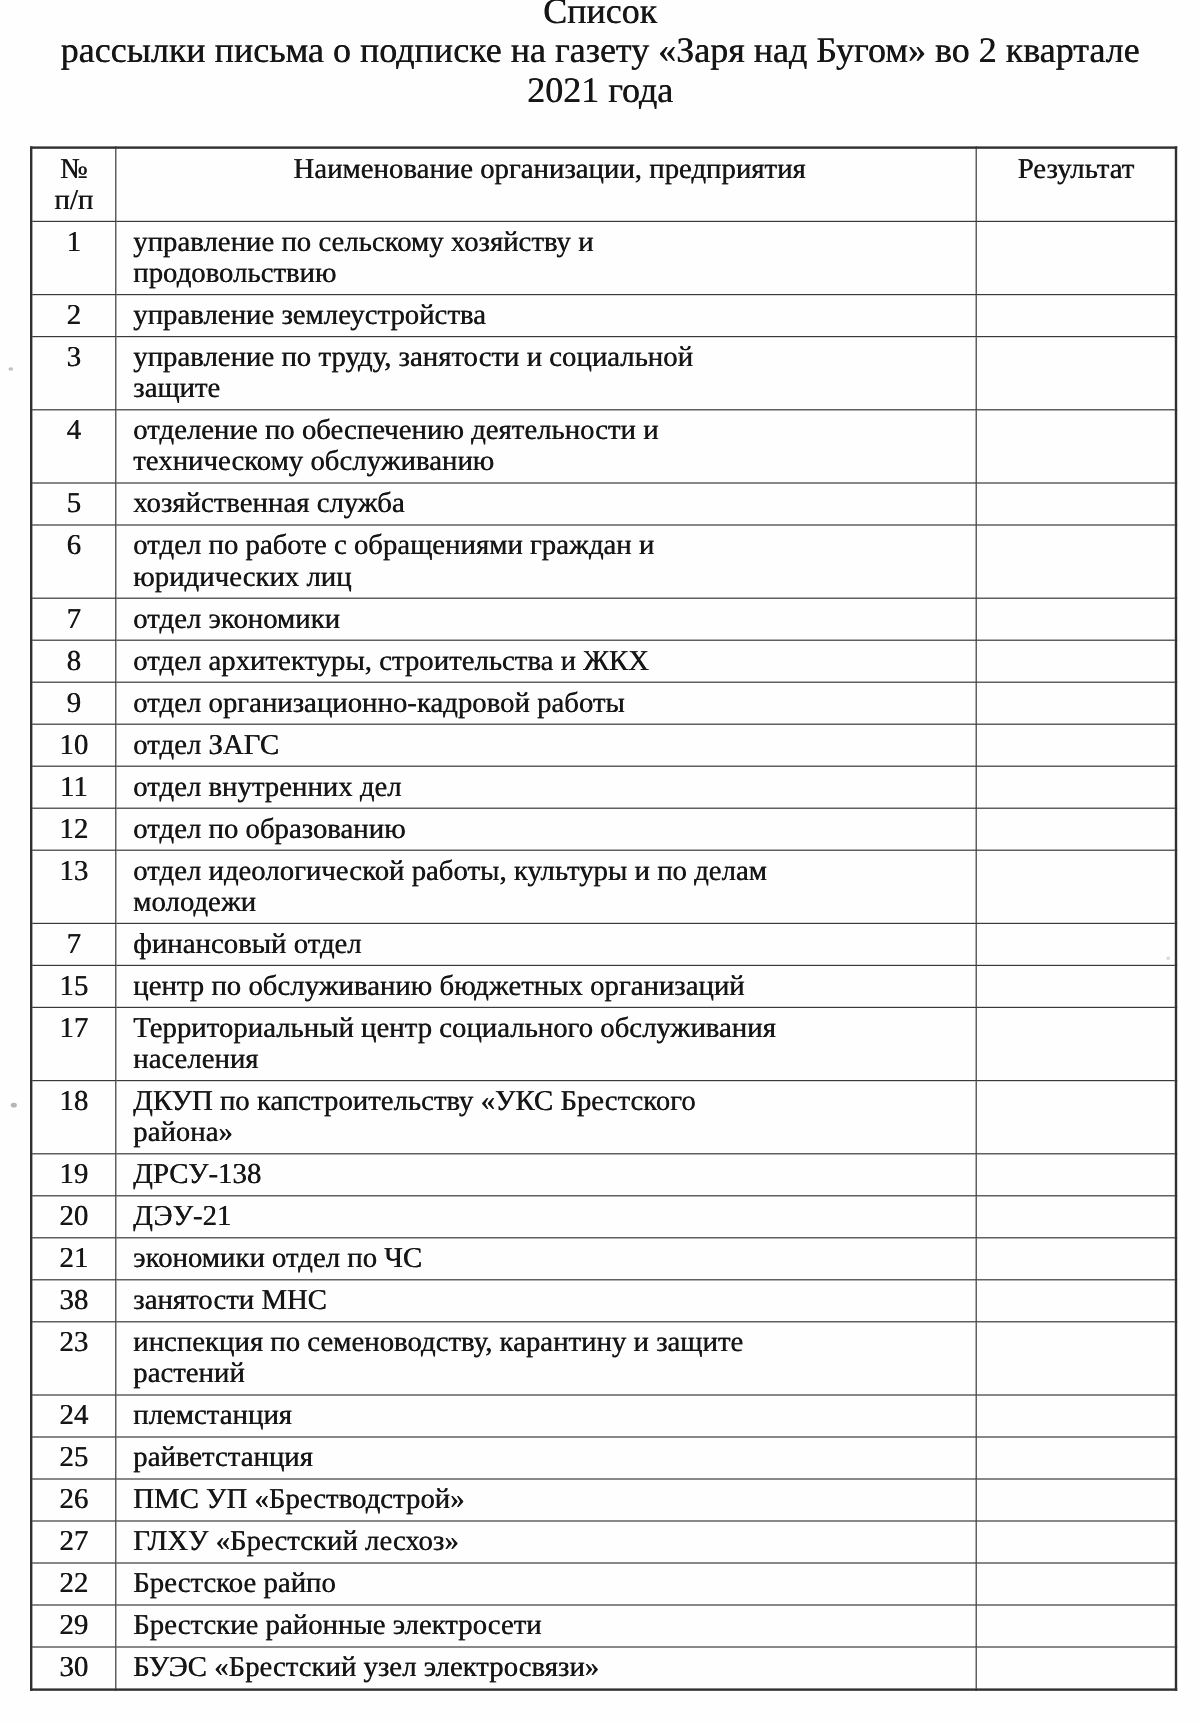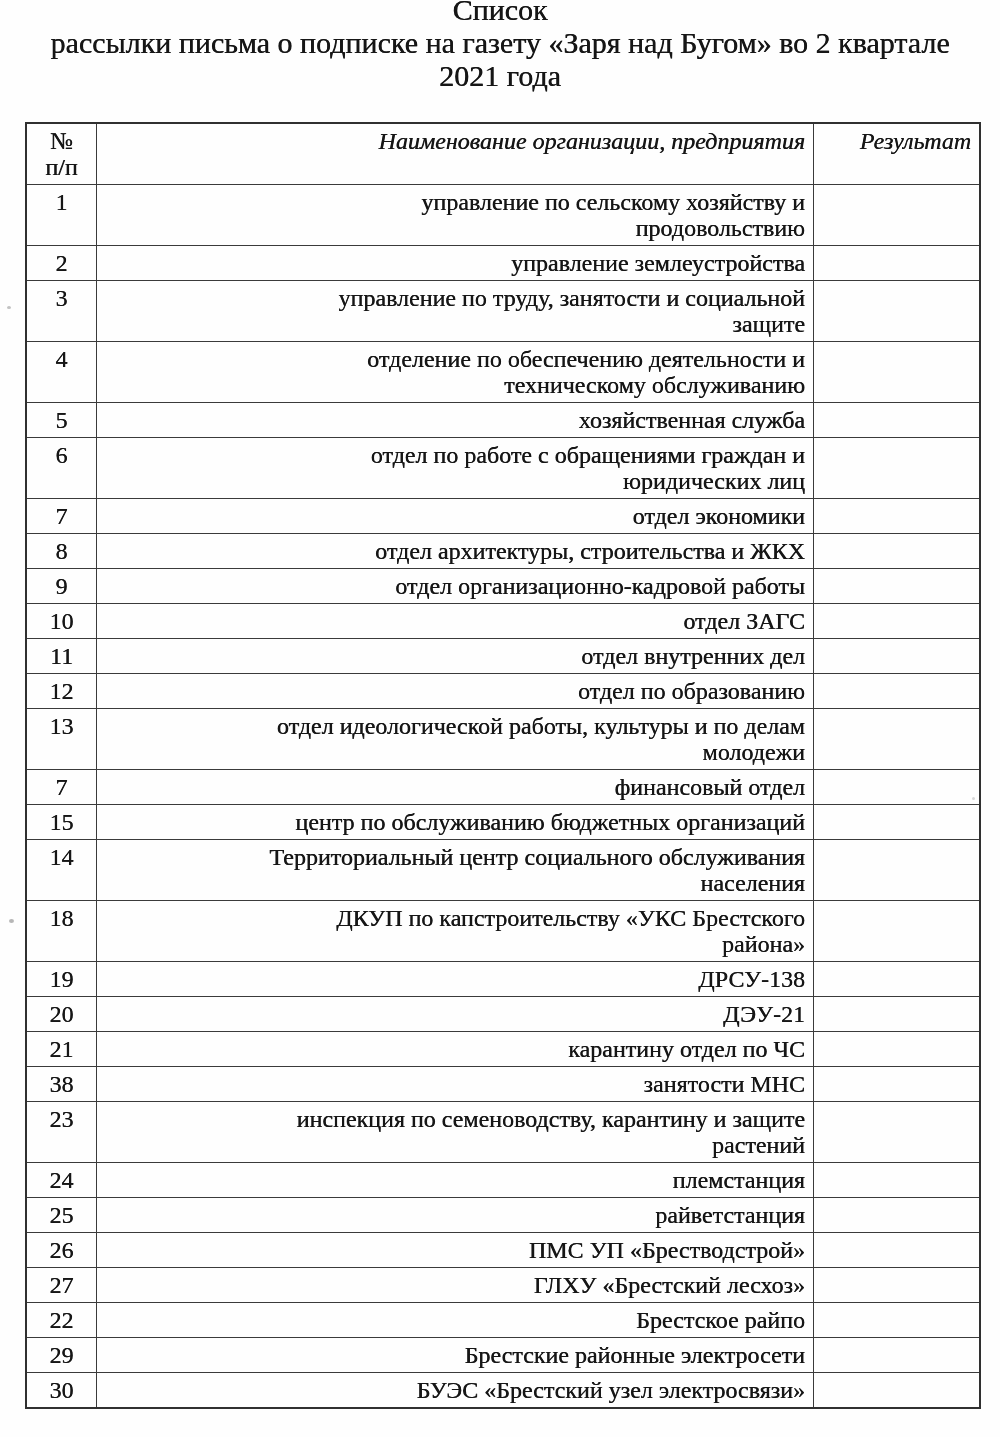--- a/index.html
+++ b/index.html
@@ -41,24 +41,24 @@
   table.doc-table, table.doc-table th, table.doc-table td {
     border: 1.6px solid #3a3a3a;
   }
   table.doc-table { border: 2px solid #303030; }
   th, td {
     vertical-align: top;
     padding: 4px 8px 4px 8px;
   }
   th { font-weight: normal; }
   .col-num   { width: 68px;  text-align: center; padding-left: 2px; padding-right: 2px; }
-  .col-name  { width: 693px; text-align: right; padding-left: 14px; white-space: pre-line; }
+  .col-name  { width: 693px; text-align: left; padding-left: 14px; white-space: pre-line; }
   .col-res   { width: 161px; }
   thead th { height: 50px; }
-  thead .col-name, thead .col-res { text-align: right; font-style: italic; }
+  thead .col-name, thead .col-res { text-align: center; }
   thead .col-num { line-height: 26px; }
   
   .speck {
     position: absolute;
     background: #8f8f8f;
     border-radius: 50%;
   }
   .speck-a { left: 7px;  top: 313px; width: 4px; height: 3px; opacity: .55; }
   .speck-b { left: 9px;  top: 926px; width: 5px; height: 4px; opacity: .65; }
   .speck-c { left: 972px; top: 804px; width: 3px; height: 3px; opacity: .35; }
@@ -165,21 +165,21 @@
     <td class="col-num">7</td>
     <td class="col-name">финансовый отдел</td>
     <td class="col-res"></td>
   </tr>
         <tr>
     <td class="col-num">15</td>
     <td class="col-name">центр по обслуживанию бюджетных организаций</td>
     <td class="col-res"></td>
   </tr>
         <tr>
-    <td class="col-num">14</td>
+    <td class="col-num">17</td>
     <td class="col-name">Территориальный центр социального обслуживания
 населения</td>
     <td class="col-res"></td>
   </tr>
         <tr>
     <td class="col-num">18</td>
     <td class="col-name">ДКУП по капстроительству «УКС Брестского
 района»</td>
     <td class="col-res"></td>
   </tr>
@@ -188,21 +188,21 @@
     <td class="col-name">ДРСУ-138</td>
     <td class="col-res"></td>
   </tr>
         <tr>
     <td class="col-num">20</td>
     <td class="col-name">ДЭУ-21</td>
     <td class="col-res"></td>
   </tr>
         <tr>
     <td class="col-num">21</td>
-    <td class="col-name">карантину отдел по ЧС</td>
+    <td class="col-name">экономики отдел по ЧС</td>
     <td class="col-res"></td>
   </tr>
         <tr>
     <td class="col-num">38</td>
     <td class="col-name">занятости МНС</td>
     <td class="col-res"></td>
   </tr>
         <tr>
     <td class="col-num">23</td>
     <td class="col-name">инспекция по семеноводству, карантину и защите

